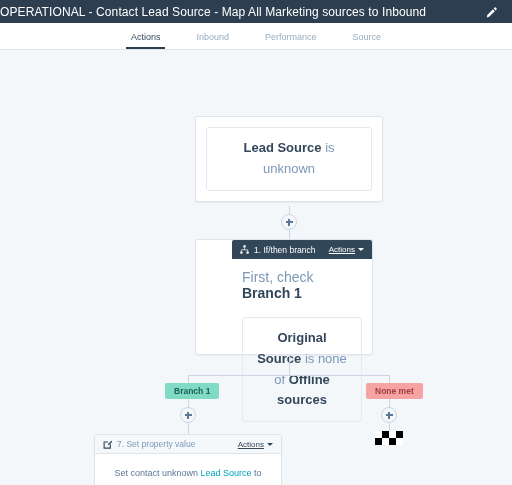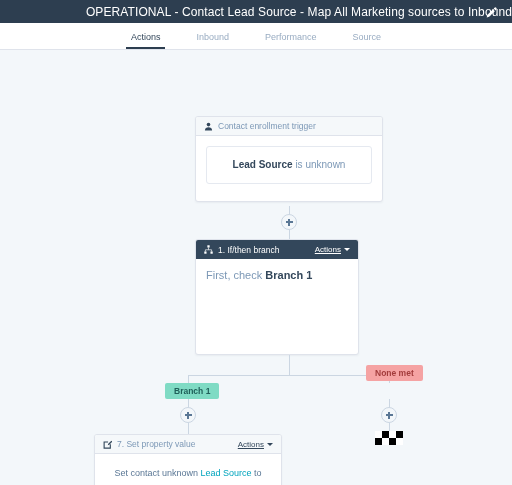--- a/index.html
+++ b/index.html
@@ -15,21 +15,21 @@
     -webkit-font-smoothing: antialiased;
   }
 
   
   #app-header {
     position: relative;
     height: 23px;
     background: #2d3e50;
     display: flex;
     align-items: center;
-    justify-content: flex-end;
+    justify-content: flex-start;
   }
   #app-header-title {
     color: #ffffff;
     font-size: 12px;
     letter-spacing: 0.1px;
     white-space: nowrap;
   }
   #header-edit-icon {
     position: absolute;
     right: 14px;
@@ -164,34 +164,34 @@
     border-left: 3px solid transparent;
     border-right: 3px solid transparent;
     border-top: 3.5px solid currentColor;
     display: inline-block;
   }
 
   .card-body {
     padding: 10px 10px 12px 10px;
   }
   .subtle-label {
-    font-size: 11px;
+    font-size: 14px;
     color: #7c98b6;
     margin-bottom: 16px;
   }
   .subtle-label b {
     color: #33475b;
     font-weight: bold;
   }
   .condition-box {
     border: 1px solid #e5e9f0;
     border-radius: 3px;
     padding: 10px 12px;
     text-align: center;
-    font-size: 10px;
+    font-size: 13px;
     color: #7c98b6;
     line-height: 1.6;
   }
   .condition-box b {
     color: #33475b;
     font-weight: bold;
   }
   .plain-body {
     text-align: center;
     font-size: 9px;
@@ -256,66 +256,60 @@
   <div class="tab">Source</div>
 </div>
 
 <div id="canvas">
 
   <div class="vline" style="left:289px; top:100px; height:40px;"></div>
   <div class="vline" style="left:289px; top:156px; height:33px;"></div>
   <div class="plus-btn" style="left:281px; top:164px;"></div>
 
   <div class="card" style="left:195px; top:66px; width:188px; height:86px;">
-    <div class="card-head light">
-      <span class="head-icon">
-        <svg viewBox="0 0 16 16" width="9" height="9" aria-hidden="true">
-          <circle cx="8" cy="4.6" r="3.2" fill="#33475b"></circle>
-          <path d="M1.6 15c0-3.6 2.9-5.6 6.4-5.6s6.4 2 6.4 5.6H1.6z" fill="#33475b"></path>
-        </svg>
-      </span>
-      <span class="head-title">Contact enrollment trigger</span>
-    </div>
     <div class="card-body">
       <div class="condition-box">
         <b>Lead Source</b><span> is unknown</span>
       </div>
     </div>
   </div>
 
-  <div class="card" style="left:195px; top:189px; width:164px; height:116px;">
+  <div class="card" style="left:195px; top:189px; width:178px; height:116px;padding-left:36px;">
     <div class="card-head dark">
       <span class="head-icon">
         <svg viewBox="0 0 16 16" width="9" height="9" aria-hidden="true">
           <rect x="6" y="0.5" width="4" height="4" fill="#ffffff"></rect>
           <rect x="0.5" y="11.5" width="4" height="4" fill="#ffffff"></rect>
           <rect x="11.5" y="11.5" width="4" height="4" fill="#ffffff"></rect>
           <path d="M8 4.5v4M2.5 11.5v-3h11v3" stroke="#ffffff" stroke-width="1.2" fill="none"></path>
         </svg>
       </span>
       <span class="head-title">1. If/then branch</span>
       <span class="actions-link">
         <span>Actions</span>
         <i class="caret"></i>
       </span>
     </div>
     <div class="card-body">
       <div class="subtle-label">
         <span>First, check </span><b>Branch 1</b>
       </div>
+      <div class="condition-box">
+        <b>Original Source</b><span> is none of </span><b>Offline sources</b>
+      </div>
     </div>
   </div>
 
   <div class="vline" style="left:289px; top:305px; height:20px;"></div>
   <div class="hline" style="left:188px; top:325px; width:202px;"></div>
   <div class="vline" style="left:188px; top:325px; height:8px;"></div>
   <div class="vline" style="left:389px; top:325px; height:8px;"></div>
 
   <div class="branch-badge pass" style="left:165px; top:333px;">Branch 1</div>
-  <div class="branch-badge fail" style="left:366px; top:315px;">None met</div>
+  <div class="branch-badge fail" style="left:366px; top:333px;">None met</div>
 
   <div class="vline" style="left:188px; top:349px; height:9px;"></div>
   <div class="plus-btn" style="left:180px; top:357px;"></div>
   <div class="vline" style="left:188px; top:373px; height:11px;"></div>
 
   <div class="vline" style="left:389px; top:349px; height:9px;"></div>
   <div class="plus-btn" style="left:381px; top:357px;"></div>
   <div class="vline" style="left:389px; top:373px; height:8px;"></div>
 
   <div id="broken-image-placeholder" style="left:375px; top:381px;">

